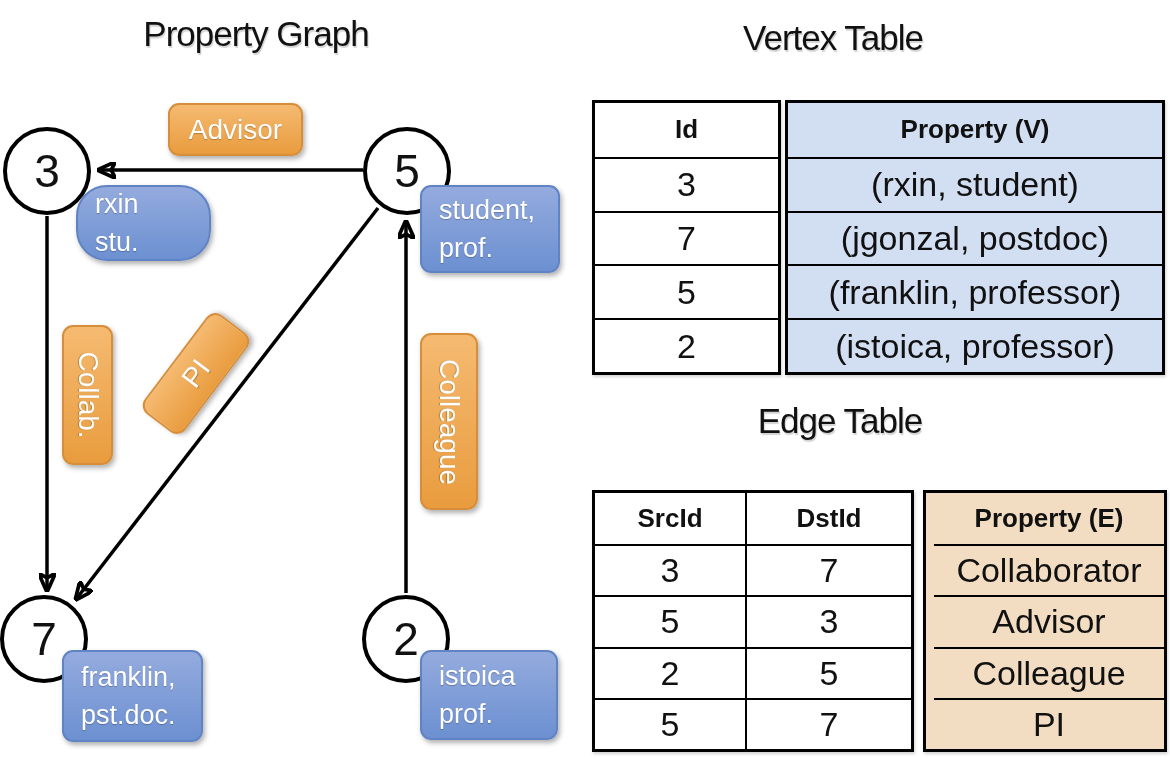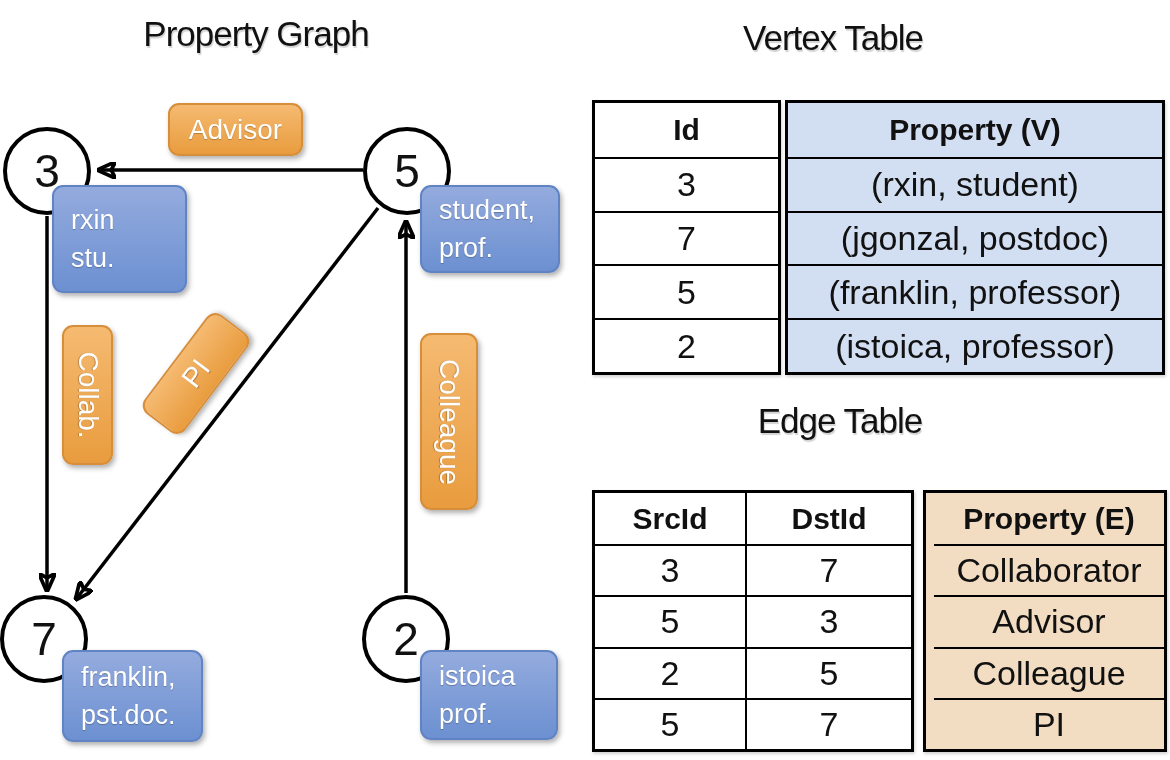--- a/index.html
+++ b/index.html
@@ -64,21 +64,21 @@
     box-shadow:1px 2px 3px rgba(0,0,0,0.18);
   }
   .tbox.bluefill { background:var(--c-vertex_fill); }
   .tbox.tanfill  { background:var(--c-edge_fill);padding-left:8px; }
   .trow {
     display:flex; align-items:center; justify-content:center;
     border-top:2px solid var(--c-line);
     font-size:34px; font-weight:400; color:var(--c-text_dark);
   }
   .trow:first-child { border-top:none; }
-  .trow.th { font-size:30px; font-weight:700; }
+  .trow.th { font-size:26px; font-weight:700; }
   .trow.two { justify-content:stretch; }
   .trow.two .cell {
     display:flex; align-items:center; justify-content:center; height:100%;
   }
   .cell.srnotc { width:150px; }
   .cell.dst { flex:1; border-left:2px solid var(--c-line); }
 </style>
 </head>
 <body>
 
@@ -104,21 +104,21 @@
   <div class="node" style="left:363px; top:127px;">
     <span>5</span>
   </div>
   <div class="node" style="left:0px; top:595px;">
     <span>7</span>
   </div>
   <div class="node" style="left:362px; top:595px;">
     <span>2</span>
   </div>
 
-  <div class="vbox" style="left:52px; top:185px; width:135px; height:108px;">
+  <div class="vbox" style="left:76px; top:185px; width:135px; height:76px;border-radius:31px;">
     <span>rxin</span>
     <span>stu.</span>
   </div>
   <div class="vbox" style="left:420px; top:185px; width:140px; height:88px;">
     <span>student,</span>
     <span>prof.</span>
   </div>
   <div class="vbox" style="left:62px; top:650px; width:141px; height:92px;">
     <span>franklin,</span>
     <span>pst.doc.</span>

